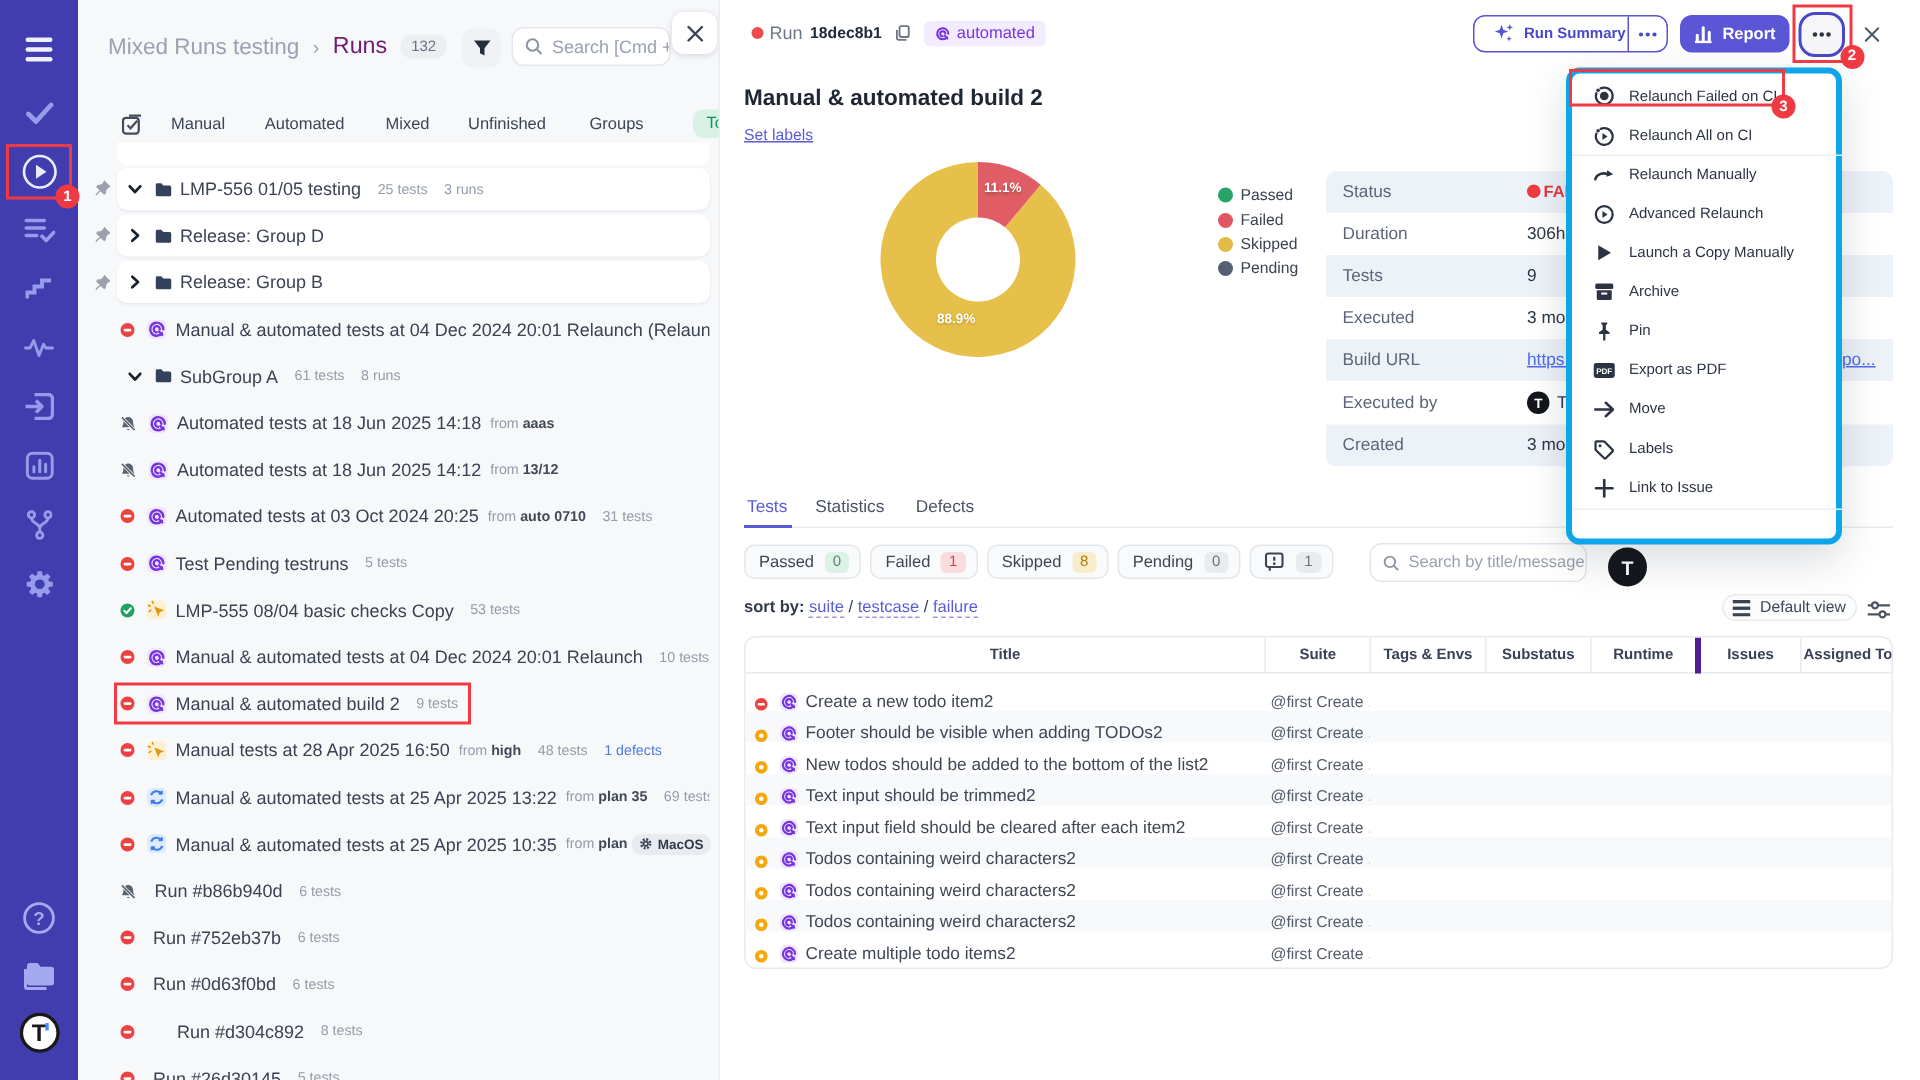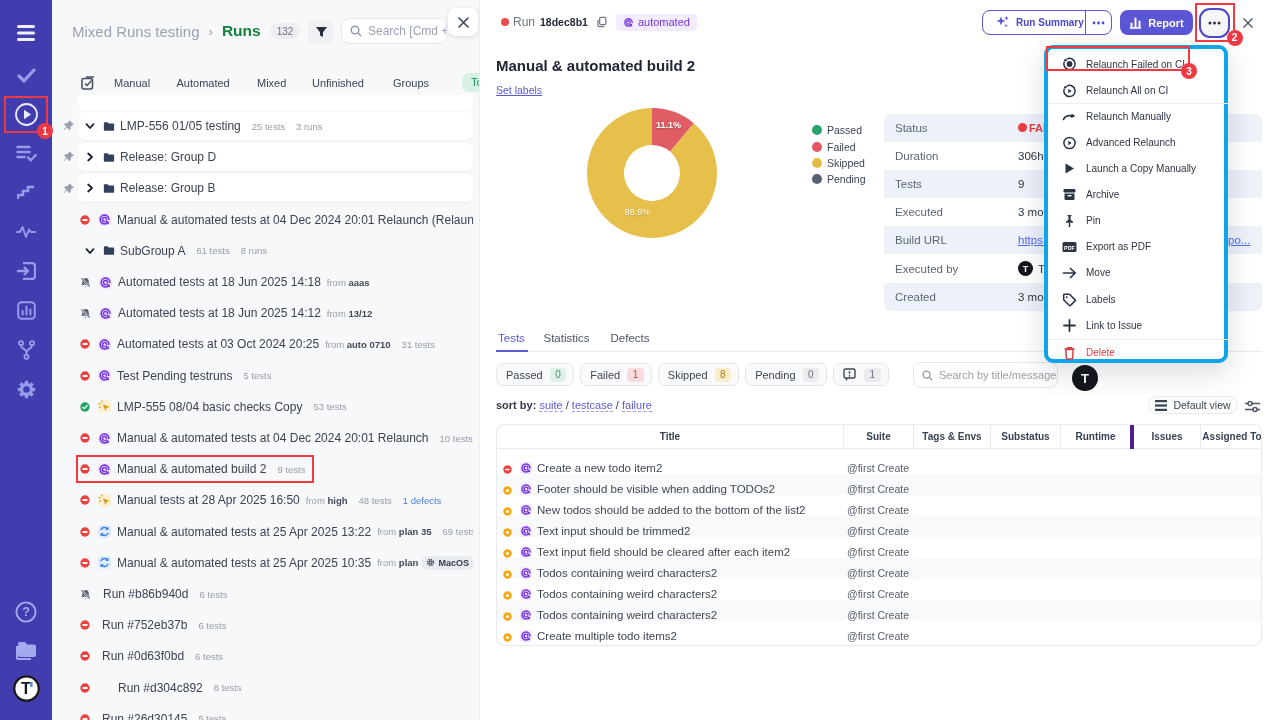--- a/index.html
+++ b/index.html
@@ -194,21 +194,21 @@
         </svg>
       </div>
 <div class="ann" style="left:4px;top:96px;width:44px;height:37px"></div>
 <div class="badge" style="left:37px;top:123px">1</div>
 </div>
 <div id="panel">
 
   <div class="f" style="position:absolute;left:20px;top:19px;height:24px">
     <span style="font-size:15px;color:#9aa2b1">Mixed Runs testing</span>
     <span style="font-size:13px;color:#9aa2b1;margin:0 9px">›</span>
-    <span style="font-size:15.5px;font-weight:bold;color:#15803d">Runs</span>
+    <span style="font-size:15.5px;font-weight:normal;color:#701a75">Runs</span>
     <span style="font-size:10px;color:#6a7280;background:#eceef2;border-radius:8px;padding:2.5px 7px;margin-left:9px">132</span>
   </div>
   <div class="abs f" style="left:256px;top:19px;width:26px;height:26px;background:#eff1f4;border-radius:7px;justify-content:center">
     <svg width="13" height="13" viewBox="0 0 13 13">
           <path d="M1 1h11L8 6.2V11l-3-1.5V6.2z" fill="#272f3d"></path>
         </svg>
   </div>
   <div class="abs f" style="left:289px;top:18px;width:106px;height:26px;background:#fff;border:1px solid #e4e7eb;border-radius:8px;padding:0 8px;overflow:hidden">
     <svg width="12" height="12" viewBox="0 0 12 12" style="flex:none">
           <circle cx="5" cy="5" r="3.8" fill="none" stroke="#8d95a3" stroke-width="1.4"></circle>
@@ -502,21 +502,21 @@
       </svg>
 
   <div class="abs" style="left:16px;top:57px;font-size:15px;font-weight:bold;color:#202634">Manual &amp; automated build 2</div>
   <div class="abs" style="left:16px;top:84px;font-size:10.5px;color:#5b5bd6;text-decoration:underline">Set labels</div>
 
   <svg class="abs" width="134" height="134" style="left:105px;top:106px">
     <path d="M108.75,17.18 A65,65 0 1 1 67,2 L67,39 A28,28 0 1 0 84.98,45.54 Z" fill="#e7c04b"></path>
     <path d="M67,2 A65,65 0 0 1 108.75,17.18 L84.98,45.54 A28,28 0 0 0 67,39 Z" fill="#e05d66"></path>
   </svg>
   <div class="abs" style="left:168px;top:120px;width:41px;text-align:center;font-size:9px;font-weight:bold;color:#fff;text-shadow:0 1px 2px rgba(80,60,0,.45)">11.1%</div>
-  <div class="abs" style="left:137px;top:207px;width:41px;text-align:center;font-size:9px;font-weight:normal;color:#fff;text-shadow:0 1px 2px rgba(120,90,0,.45)">88.9%</div>
+  <div class="abs" style="left:137px;top:207px;width:41px;text-align:center;font-size:9px;font-weight:bold;color:#fff;text-shadow:0 1px 2px rgba(120,90,0,.45)">88.9%</div>
   <div class="abs" style="left:332px;top:122px">
     <div class="f" style="height:16.4px">
           <span class="ldot" style="background:#26a469"></span>
           <span class="ltxt">Passed</span>
         </div>
     <div class="f" style="height:16.4px">
           <span class="ldot" style="background:#e25663"></span>
           <span class="ltxt">Failed</span>
         </div>
     <div class="f" style="height:16.4px">
@@ -791,25 +791,18 @@
         </svg>
         <span>Labels</span>
       </div>
   <div class="mi" style="top:263.5px">
         <svg class="mic" width="13" height="13" viewBox="0 0 13 13">
           <path d="M6.5 1v11M1 6.5h11" stroke="#2c3444" stroke-width="1.8" stroke-linecap="round"></path>
         </svg>
         <span>Link to Issue</span>
       </div>
   <div class="abs" style="left:0;top:289.5px;width:184px;height:1px;background:#eceef1"></div>
-  <div class="mi" style="top:290.5px;color:#dc3d43">
-        <svg class="mic" width="12" height="14" viewBox="0 0 12 14">
-          <path d="M1 3h10M4 3V1.7h4V3" fill="none" stroke="#dc3d43" stroke-width="1.5"></path>
-          <path d="M2.3 3.4h7.4l-.5 8.6a1 1 0 0 1-1 .9H3.8a1 1 0 0 1-1-.9z" fill="none" stroke="#dc3d43" stroke-width="1.5"></path>
-        </svg>
-        <span>Delete</span>
-      </div>
 </div>
 <div class="ann" style="left:714.8px;top:3px;width:40px;height:39px;left:1194.8px"></div>
 <div class="badge" style="left:1226.6px;top:29.9px">2</div>
 <div class="ann" style="left:1046px;top:45.5px;width:144px;height:25.5px"></div>
 <div class="badge" style="left:1181px;top:63px">3</div>
 </div>
 
 </body></html>

